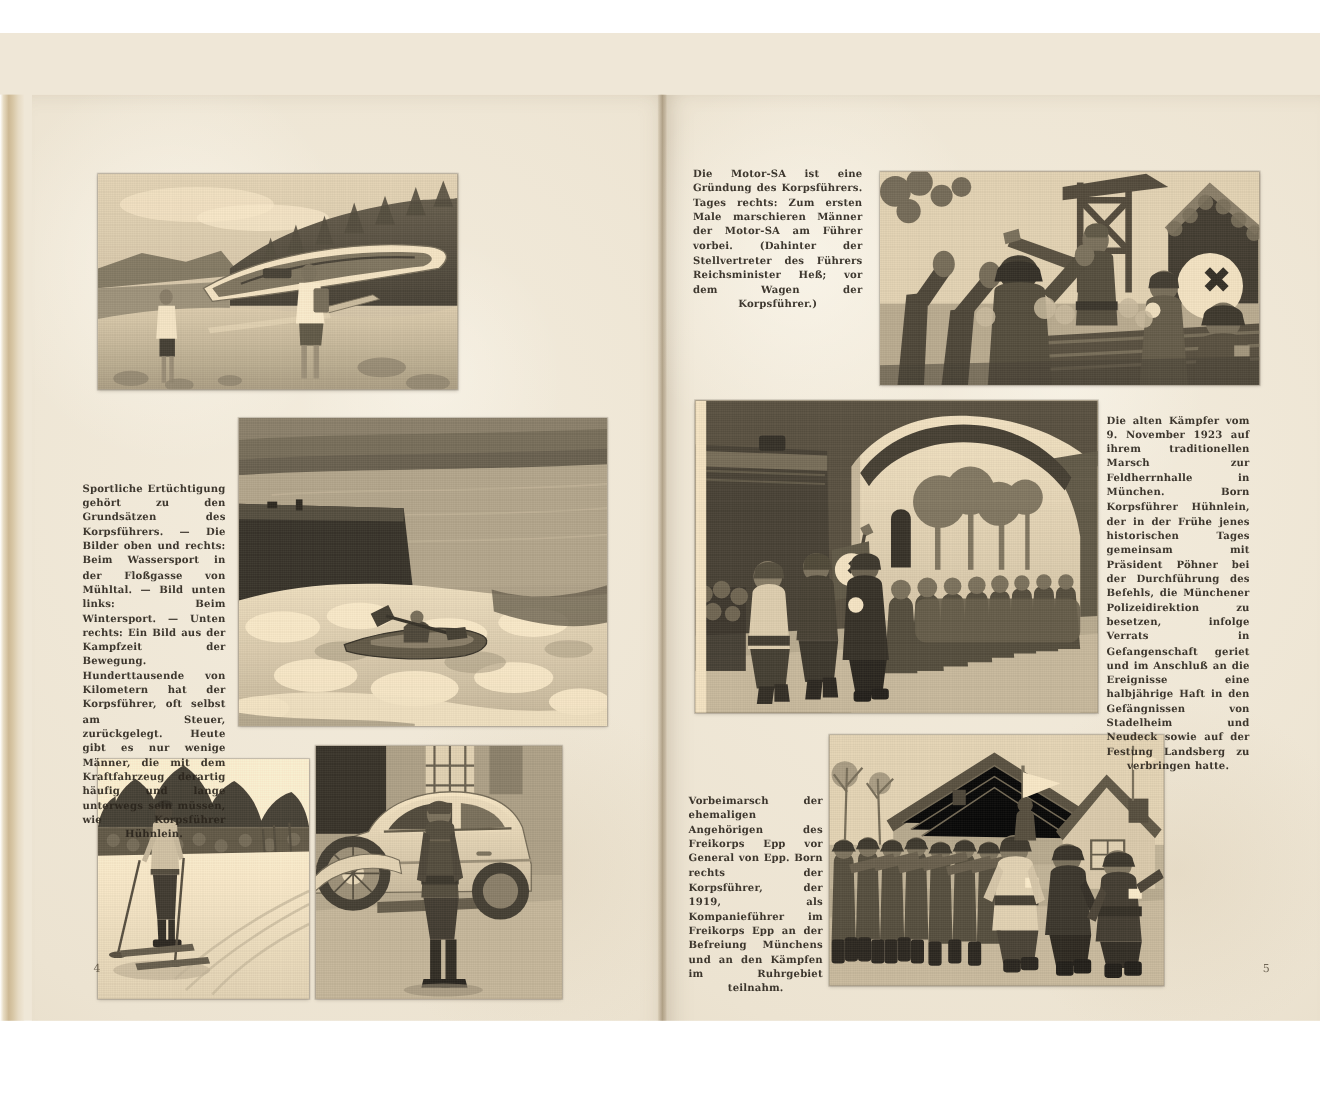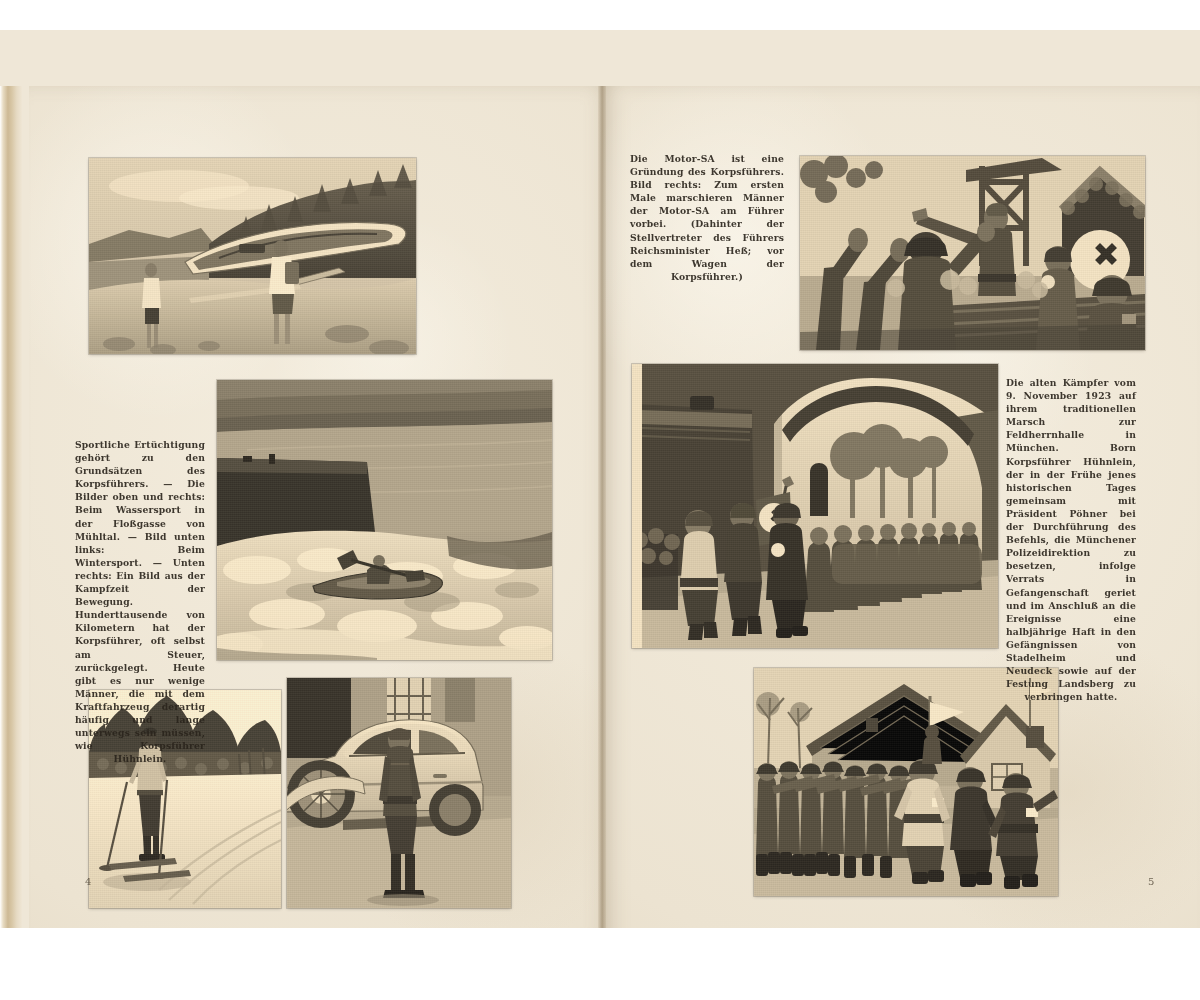--- a/index.html
+++ b/index.html
@@ -829,24 +829,25 @@
           </g>
 
           <g fill="#4c4536">
             <circle cx="178" cy="64" r="7"></circle>
             <path d="M170 74 C170 66 186 66 186 74 L188 96 L168 96 Z"></path>
           </g>
         </svg>
         <div class="grain"></div>
       </div>
 
-      <div class="caption" style="left:28px; top:66px; width:154px;">Die Motor-SA ist eine Gründung des Korpsführers. Bild rechts: Zum ersten Male marschieren Männer der Motor-SA am Führer vorbei. (Dahinter der Stellvertreter des Führers Reichsminister Heß; vor dem Wagen der Korpsführer.)</div>
+      <div class="caption" style="left:28px; top:66px; width:154px;">Die Motor-SA ist eine Gründung des Korpsführers. Tages rechts: Zum ersten Male marschieren Männer der Motor-SA am Führer vorbei. (Dahinter der Stellvertreter des Führers Reichsminister Heß; vor dem Wagen der Korpsführer.)</div>
 
       <div class="caption" style="left:404px; top:290px; width:130px;">Die alten Kämpfer vom 9. November 1923 auf ihrem traditionellen Marsch zur Feldherrnhalle in München. Born Korpsführer Hühnlein, der in der Frühe jenes historischen Tages gemeinsam mit Präsident Pöhner bei der Durchführung des Befehls, die Münchener Polizeidirektion zu besetzen, infolge Verrats in Gefangenschaft geriet und im Anschluß an die Ereignisse eine halbjährige Haft in den Gefängnissen von Stadelheim und Neudeck sowie auf der Festung Landsberg zu verbringen hatte.</div>
 
+      <div class="caption" style="left:24px; top:636px; width:122px;">Vorbeimarsch der ehemaligen Angehörigen des Freikorps Epp vor General von Epp. Born rechts der Korpsführer, der 1919, als Kompanieführer im Freikorps Epp an der Befreiung Münchens und an den Kämpfen im Ruhrgebiet teilnahm.</div>
 
       <div class="folio" style="left:546px; top:790px;">5</div>
     </div>
 
     <div id="gutter"></div>
     <div id="left-edge"></div>
     <div id="bottom-edge"></div>
   </div>
 
   <div id="bottom-white"></div>

